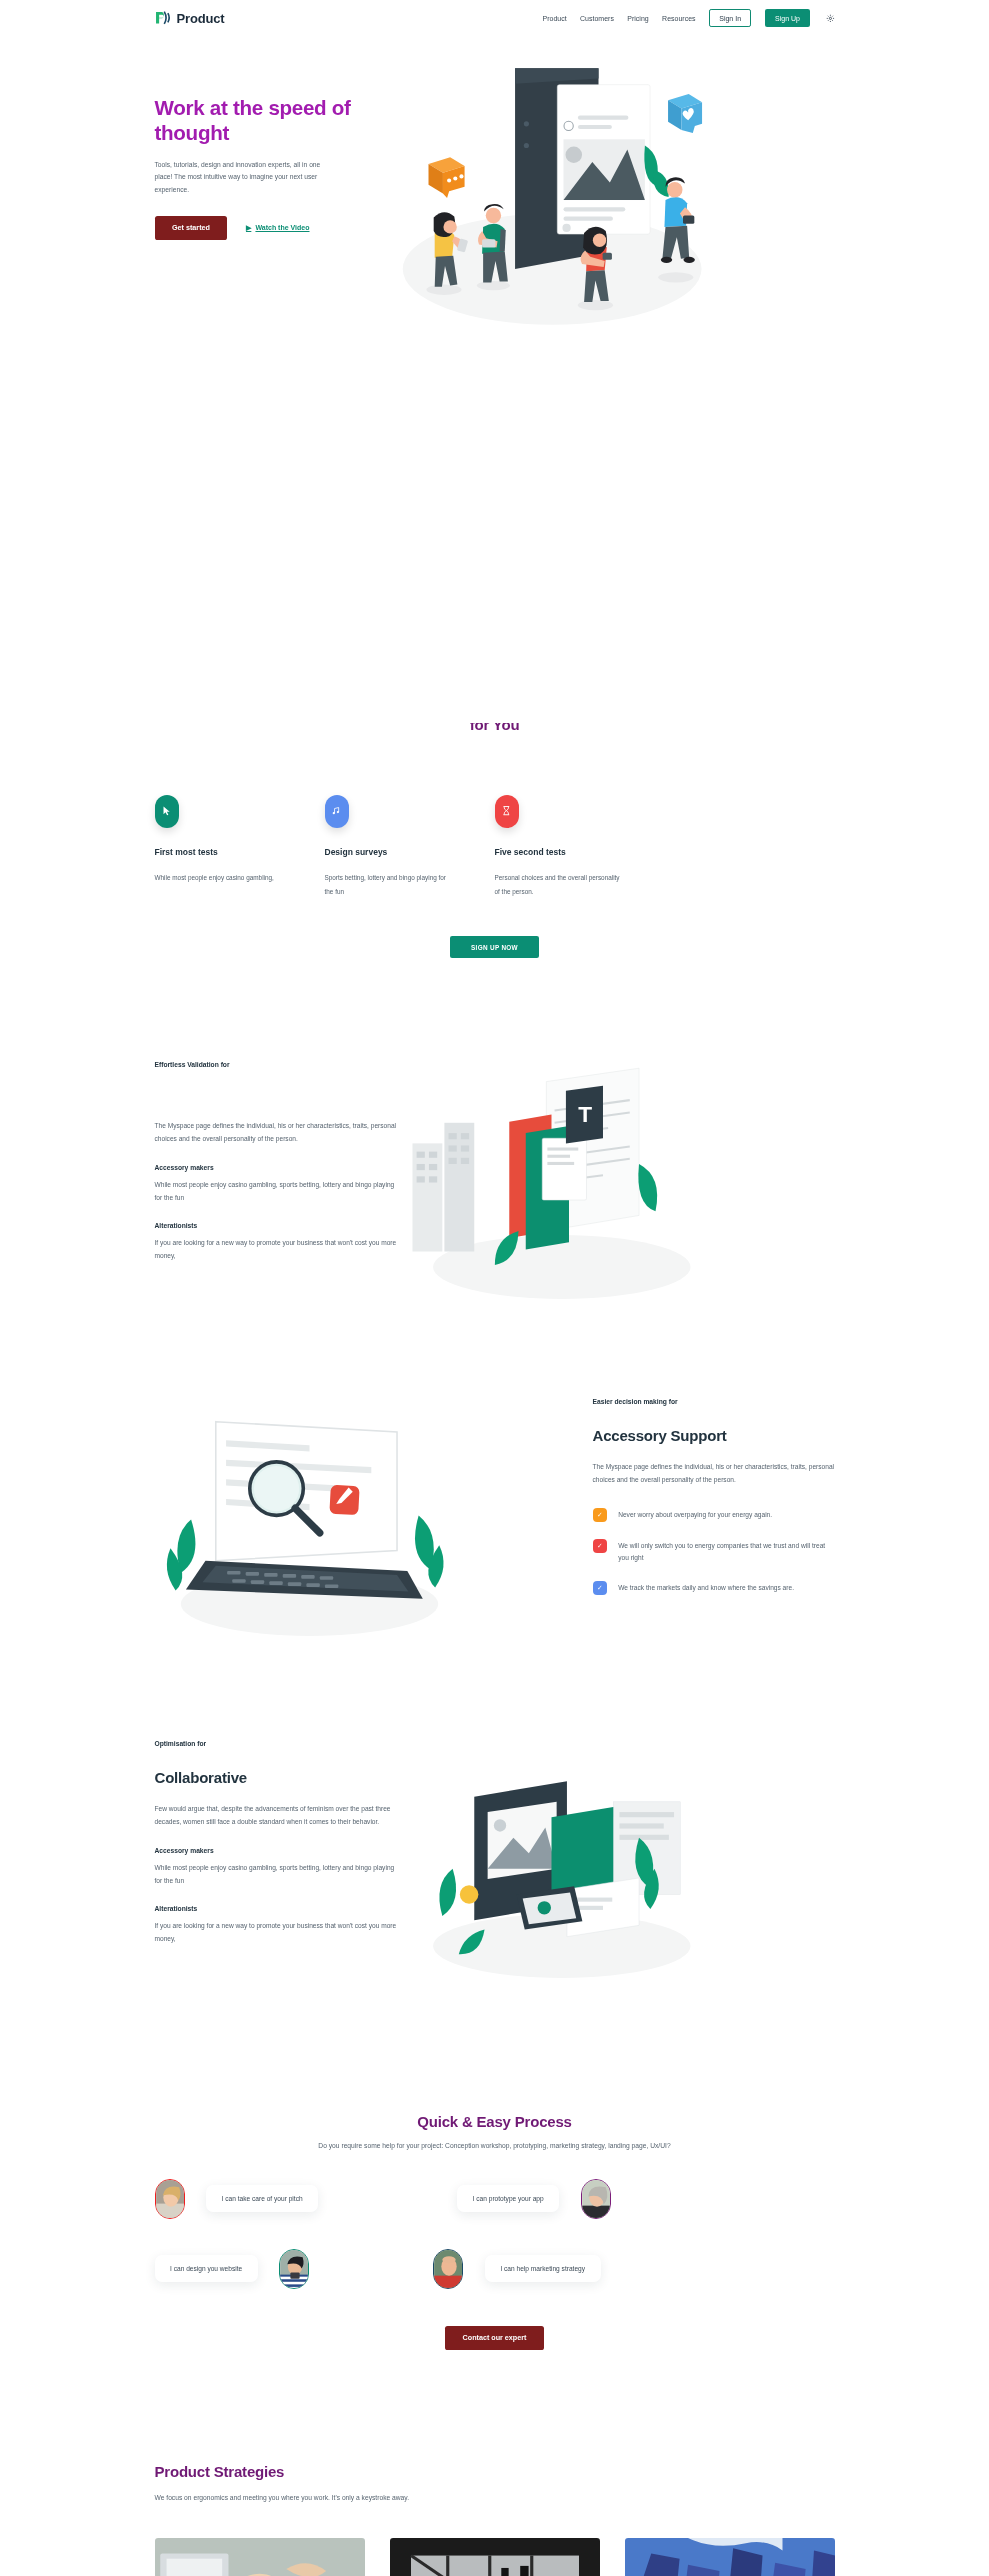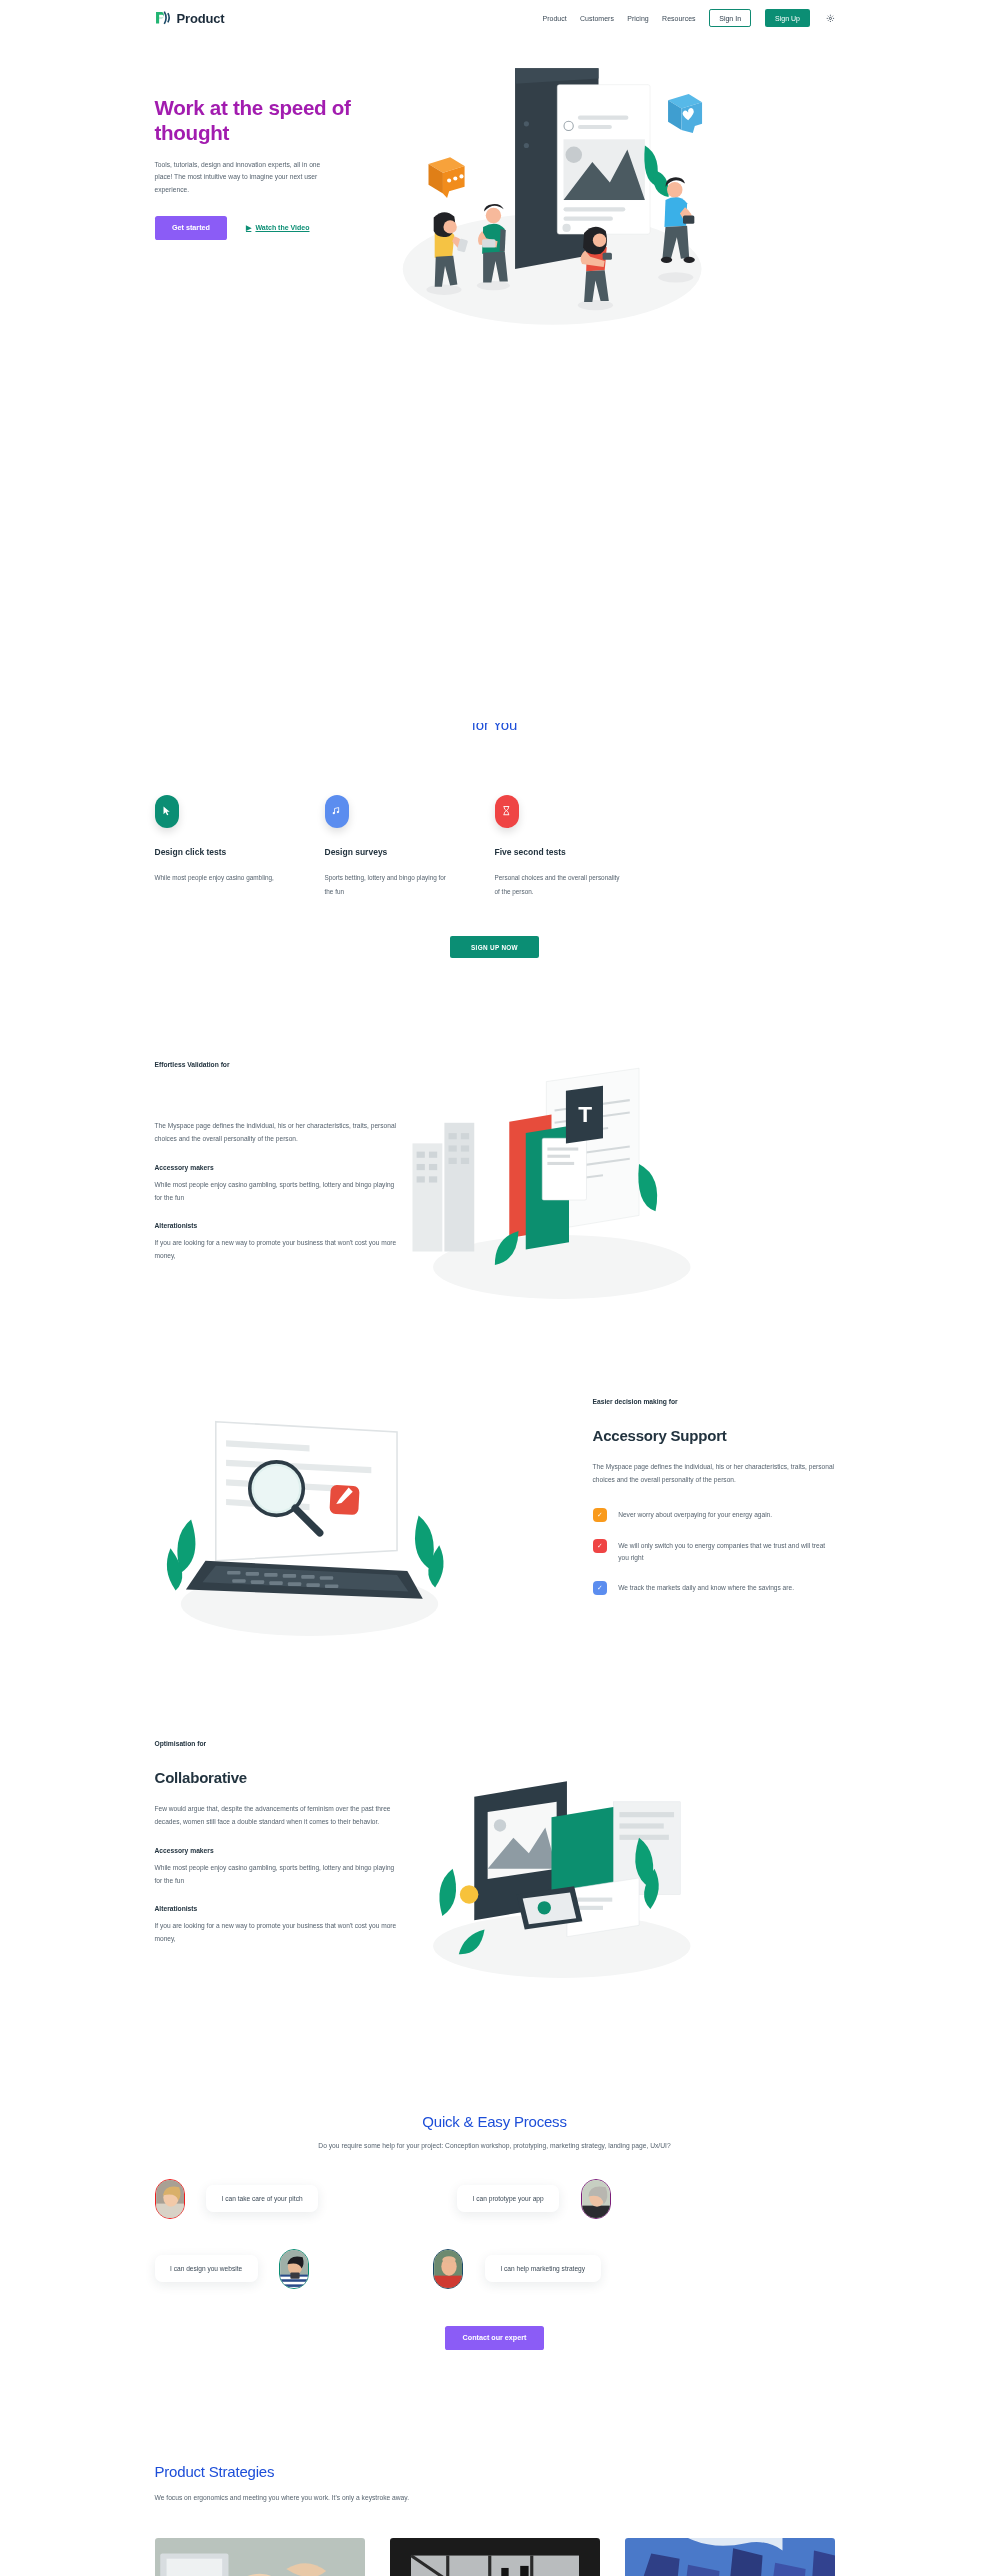--- a/index.html
+++ b/index.html
@@ -34,33 +34,33 @@
   .hero-left { width:222px; padding-top:32px; }
   .hero-h1 {
     font-size:20.6px; line-height:1.22; font-weight:bold;
     letter-spacing:-0.3px; color:#a21caf;
   }
   .hero-p {
     margin-top:13.4px; font-size:6.7px; line-height:1.92; color:#56636f; width:170px;
   }
   .hero-actions { margin-top:18.5px; display:flex; align-items:center; gap:18.5px; }
   .btn-primary {
-    background:#8b5cf6; color:#fff; border:none; border-radius:2.6px;
+    background:#7f1d1d; color:#fff; border:none; border-radius:2.6px;
     padding:7.7px 17.5px; font-size:7.2px; font-weight:bold; cursor:pointer;
     font-family:inherit;
   }
   .watch {
     display:flex; align-items:center; gap:4.1px; color:#0b8e74;
     font-size:7px; font-weight:bold; text-decoration:underline; cursor:pointer;
   }
   .hero-right { flex:1; position:relative; height:268px; }
 
   
   .sec-title {
-    text-align:center; font-size:15px; font-weight:normal; color:#1d4ed8;
+    text-align:center; font-size:15px; font-weight:bold; color:#701a75;
     letter-spacing:-0.2px;
   }
   .sec-sub { text-align:center; font-size:6.7px; color:#56636f; margin-top:11.3px; }
 
   
   .features { padding-top:392px; }
   .feat-title-clip { height:17.5px; overflow:hidden; position:relative; }
   .feat-title-clip .sec-title { position:absolute; left:0; right:0; top:-7.2px; }
   .feat-grid {
     display:grid; grid-template-columns:repeat(4,1fr); gap:0; margin-top:54px;
@@ -243,21 +243,21 @@
   <div class="feat-title-clip">
     <div class="sec-title">for You</div>
   </div>
   <div class="feat-grid">
     <div class="feat-col">
       <div class="feat-icon" style="background:#0b8e74">
         <svg width="7.7" height="9.8" viewBox="0 0 15 19">
             <path d="M1 1 L1 16 L5 12 L8 18 L10.5 17 L7.5 11 L13 11 Z" fill="#fff"></path>
           </svg>
       </div>
-      <div class="feat-name">Design click tests</div>
+      <div class="feat-name">First most tests</div>
       <div class="feat-desc">While most people enjoy casino gambling,</div>
     </div>
     <div class="feat-col">
       <div class="feat-icon" style="background:#5b8def">
         <svg width="8.2" height="8.2" viewBox="0 0 16 16">
             <path d="M5 12V3l8-2v9" stroke="#fff" stroke-width="1.6" fill="none"></path>
             <circle cx="3.5" cy="12" r="2.2" fill="#fff"></circle>
             <circle cx="11.5" cy="10" r="2.2" fill="#fff"></circle>
           </svg>
       </div>

